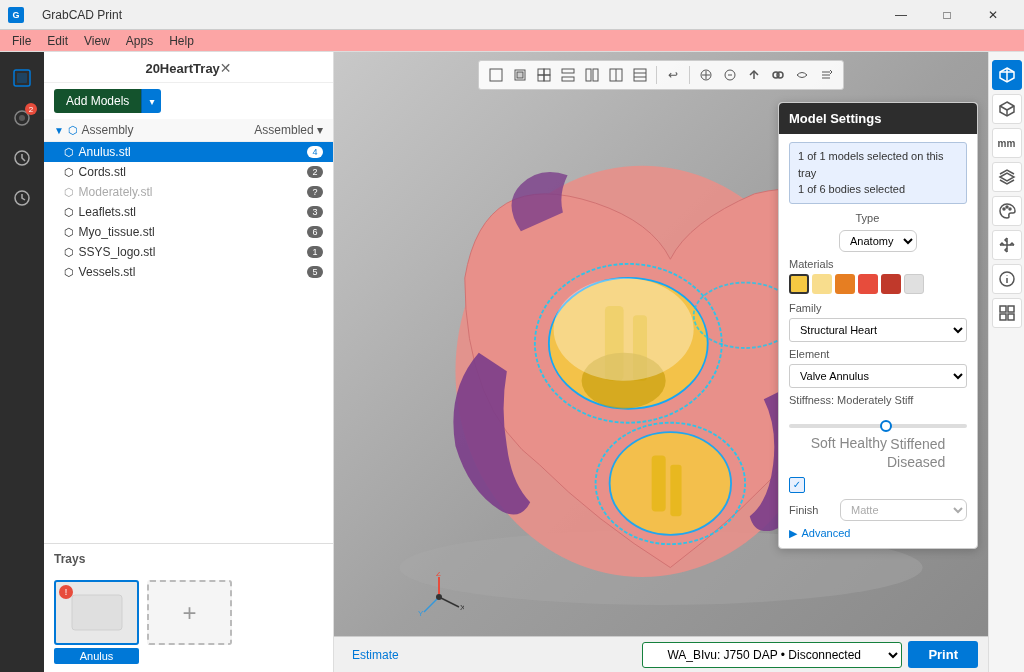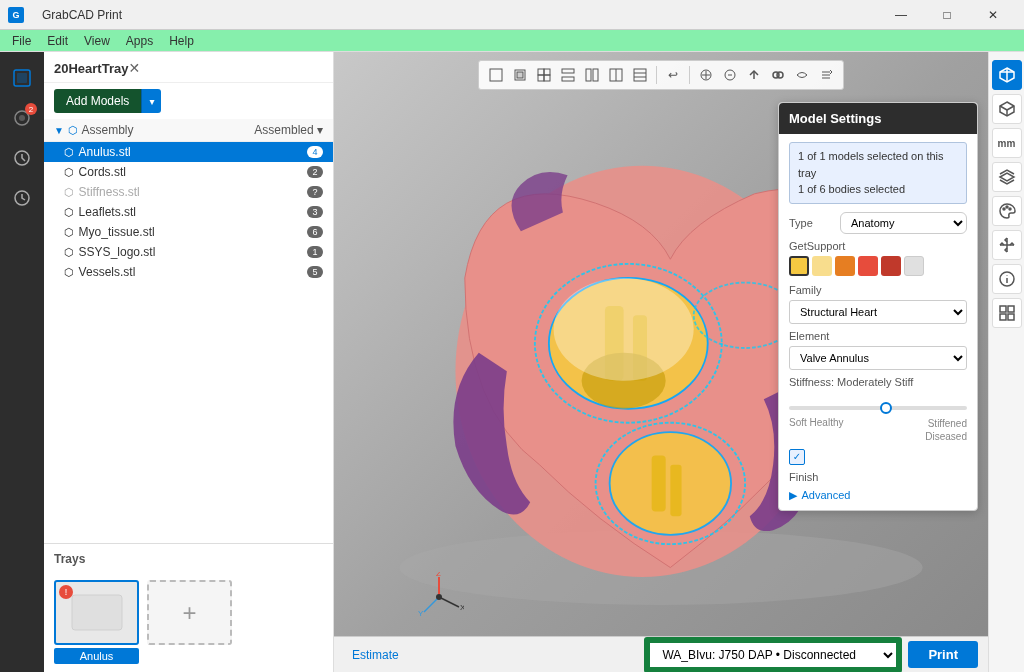--- a/index.html
+++ b/index.html
@@ -27,21 +27,21 @@
     .title-bar-controls { display: flex; gap: 0; }
     .title-bar-btn {
       width: 46px; height: 30px;
       display: flex; align-items: center; justify-content: center;
       font-size: 12px; cursor: pointer; color: #333;
     }
 
     
     .menu-bar {
       height: 22px;
-      background: #86efac;
+      background: #fca5a5;
       display: flex;
       align-items: center;
       padding: 0 4px;
       border-bottom: 1px solid #ddd;
     }
     .menu-item {
       padding: 2px 8px;
       font-size: 12px;
       color: #333;
       cursor: pointer;
@@ -93,21 +93,21 @@
       display: flex;
       flex-direction: column;
       flex-shrink: 0;
       border-right: 1px solid #ddd;
     }
 
     .panel-header {
       padding: 8px 10px 6px;
       display: flex;
       align-items: center;
-      justify-content: flex-start;
+      justify-content: center;
       border-bottom: 1px solid #eee;
     }
     .panel-title { font-size: 13px; font-weight: 600; color: #333; }
     .close-btn { cursor: pointer; color: #666; font-size: 14px; }
 
     .add-models-row {
       padding: 6px 10px;
       display: flex;
       gap: 0;
     }
@@ -267,20 +267,21 @@
       font-size: 11px;
       color: #333;
       margin-bottom: 8px;
       line-height: 1.5;
     }
     .ms-row {
       display: flex;
       align-items: center;
       margin-bottom: 6px;
       gap: 6px;
+      flex-direction: column;
     }
     .ms-label { color: #555; min-width: 45px; font-size: 11px; }
     .ms-select {
       flex: 1;
       border: 1px solid #ccc;
       border-radius: 6px;
       padding: 3px 6px;
       font-size: 11px;
       background: white;
       cursor: pointer;
@@ -301,22 +302,22 @@
       padding: 4px 6px;
       font-size: 11px;
       background: white;
       cursor: pointer;
       margin-bottom: 6px;
     }
     .ms-stiffness-label { font-size: 11px; color: #555; margin-bottom: 11px; }
     .ms-slider-container { position: relative; margin-bottom: 4px; }
     .ms-slider-labels {
       display: flex;
-      justify-content: space-between;
-      font-size: 10px;
+      justify-content: center;
+      font-size: 14px;
       color: #888;
       margin-bottom: 6px;
     }
     .ms-check-row {
       display: flex;
       align-items: center;
       gap: 5px;
       margin-bottom: 6px;
     }
     .ms-checkbox {
@@ -367,23 +368,23 @@
     }
     .printer-select-wrap {
       flex: 1;
       display: flex;
       align-items: center;
       justify-content: flex-end;
       gap: 6px;
     }
     .printer-select {
       background: white;
-      border: 6px solid #15803d;
+      border: 1px solid #15803d;
       border-radius: 3px;
-      padding: 4px 24px 4px 8px;
+      padding: 4px 24px 4px 20px;
       font-size: 12px;
       cursor: pointer;
       position: relative;
       min-width: 200px;
     }
     .print-btn {
       background: #0078d7;
       color: white;
       border: none;
       padding: 6px 20px;
@@ -523,21 +524,21 @@
         <div class="file-item">
       <div class="file-name-row">
         <span class="file-icon">⬡</span>
         <span>Cords.stl</span>
       </div>
       <span class="file-badge">2</span>
     </div>
         <div class="file-item disabled">
       <div class="file-name-row">
         <span class="file-icon">⬡</span>
-        <span>Stiffness.stl</span>
+        <span>Moderately.stl</span>
       </div>
       <span class="file-badge">?</span>
     </div>
         <div class="file-item">
       <div class="file-name-row">
         <span class="file-icon">⬡</span>
         <span>Leaflets.stl</span>
       </div>
       <span class="file-badge">3</span>
     </div>
@@ -723,21 +724,21 @@
           <div>1 of 6 bodies selected</div>
         </div>
         <div class="ms-row">
           <span class="ms-label">Type</span>
           <select class="ms-select">
             <option>Anatomy</option>
             <option>Support</option>
             <option>Model</option>
           </select>
         </div>
-        <div class="ms-section-label">GetSupport</div>
+        <div class="ms-section-label">Materials</div>
         <div class="ms-materials">
           <div class="ms-material active" style="background:#f5c842;"></div>
           <div class="ms-material" style="background:#f5c842; opacity:0.6;"></div>
           <div class="ms-material" style="background:#e67e22;"></div>
           <div class="ms-material" style="background:#e74c3c;"></div>
           <div class="ms-material" style="background:#c0392b;"></div>
           <div class="ms-material" style="background:#e0e0e0; border:1px solid #ccc;"></div>
         </div>
         <div class="ms-section-label">Family</div>
         <select class="ms-full-select">
@@ -758,20 +759,24 @@
           <span style="text-align:right; line-height:1.3;">
             <span>Stiffened</span><br>
             <span>Diseased</span>
           </span>
         </div>
         <div class="ms-check-row">
           <div class="ms-checkbox">✓</div>
         </div>
         <div class="ms-finish-row">
           <span class="ms-label">Finish</span>
+          <select class="ms-select" style="flex:1; color:#aaa;">
+            <option>Matte</option>
+            <option>Glossy</option>
+          </select>
         </div>
         <div class="ms-advanced">
           <span>▶</span>
           <span>Advanced</span>
         </div>
       </div>
     </div>
 
     
     <div class="bottom-bar">

